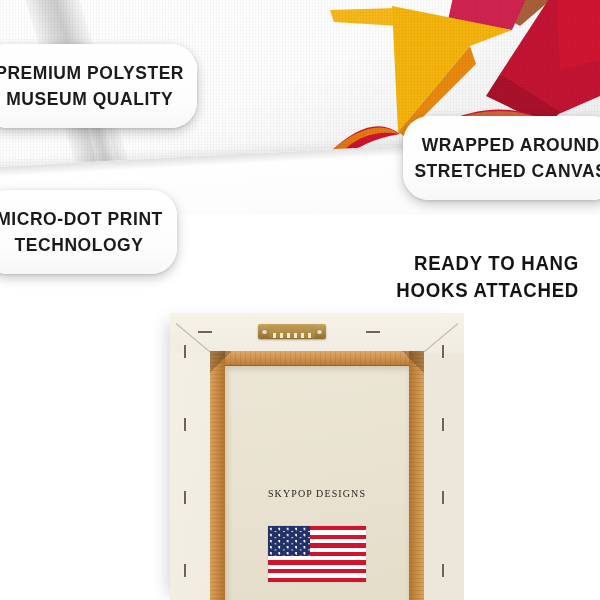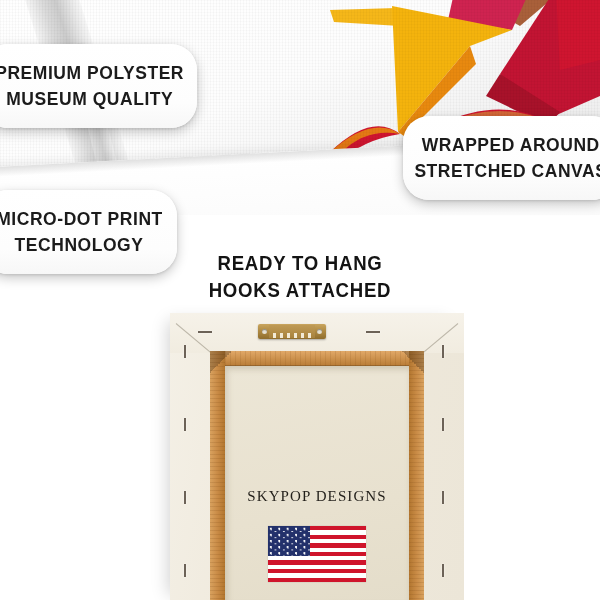--- a/index.html
+++ b/index.html
@@ -107,21 +107,21 @@
   }
   #badge-premium   { left: -18px; top: 44px;  width: 215px; height: 84px; }
   #badge-wrapped   { left: 403px; top: 116px; width: 215px; height: 84px; }
   #badge-microdot  { left: -18px; top: 190px; width: 195px; height: 84px; }
 
   
   #headline {
     position: absolute;
     left: 0; top: 250px;
     width: 600px;
-    text-align: center;
+    text-align: right;
     color: #141414;
     font-weight: 700;
   }
   #headline .ln {
     display: block;
     font-family: "Liberation Sans Narrow", "Liberation Sans", sans-serif;
     font-size: 20px;
     line-height: 27px;
     letter-spacing: 0.8px;
     transform: scaleX(0.93);
@@ -229,21 +229,21 @@
   .staple.v { width: 2px; height: 13px; }
   .staple.h { width: 14px; height: 2px; }
 
   
   .brand {
     position: absolute;
     left: 55px; top: 175px;
     width: 184px;
     text-align: center;
     font-family: "Liberation Serif", "DejaVu Serif", serif;
-    font-size: 15px;
+    font-size: 10px;
     letter-spacing: 1.1px;
     color: #221f1a;
   }
   
   .flag {
     position: absolute;
     left: 98px; top: 213px;
     width: 98px; height: 56px;
     background: #ffffff;
     box-shadow: 0 0 1px rgba(0,0,0,0.25);

